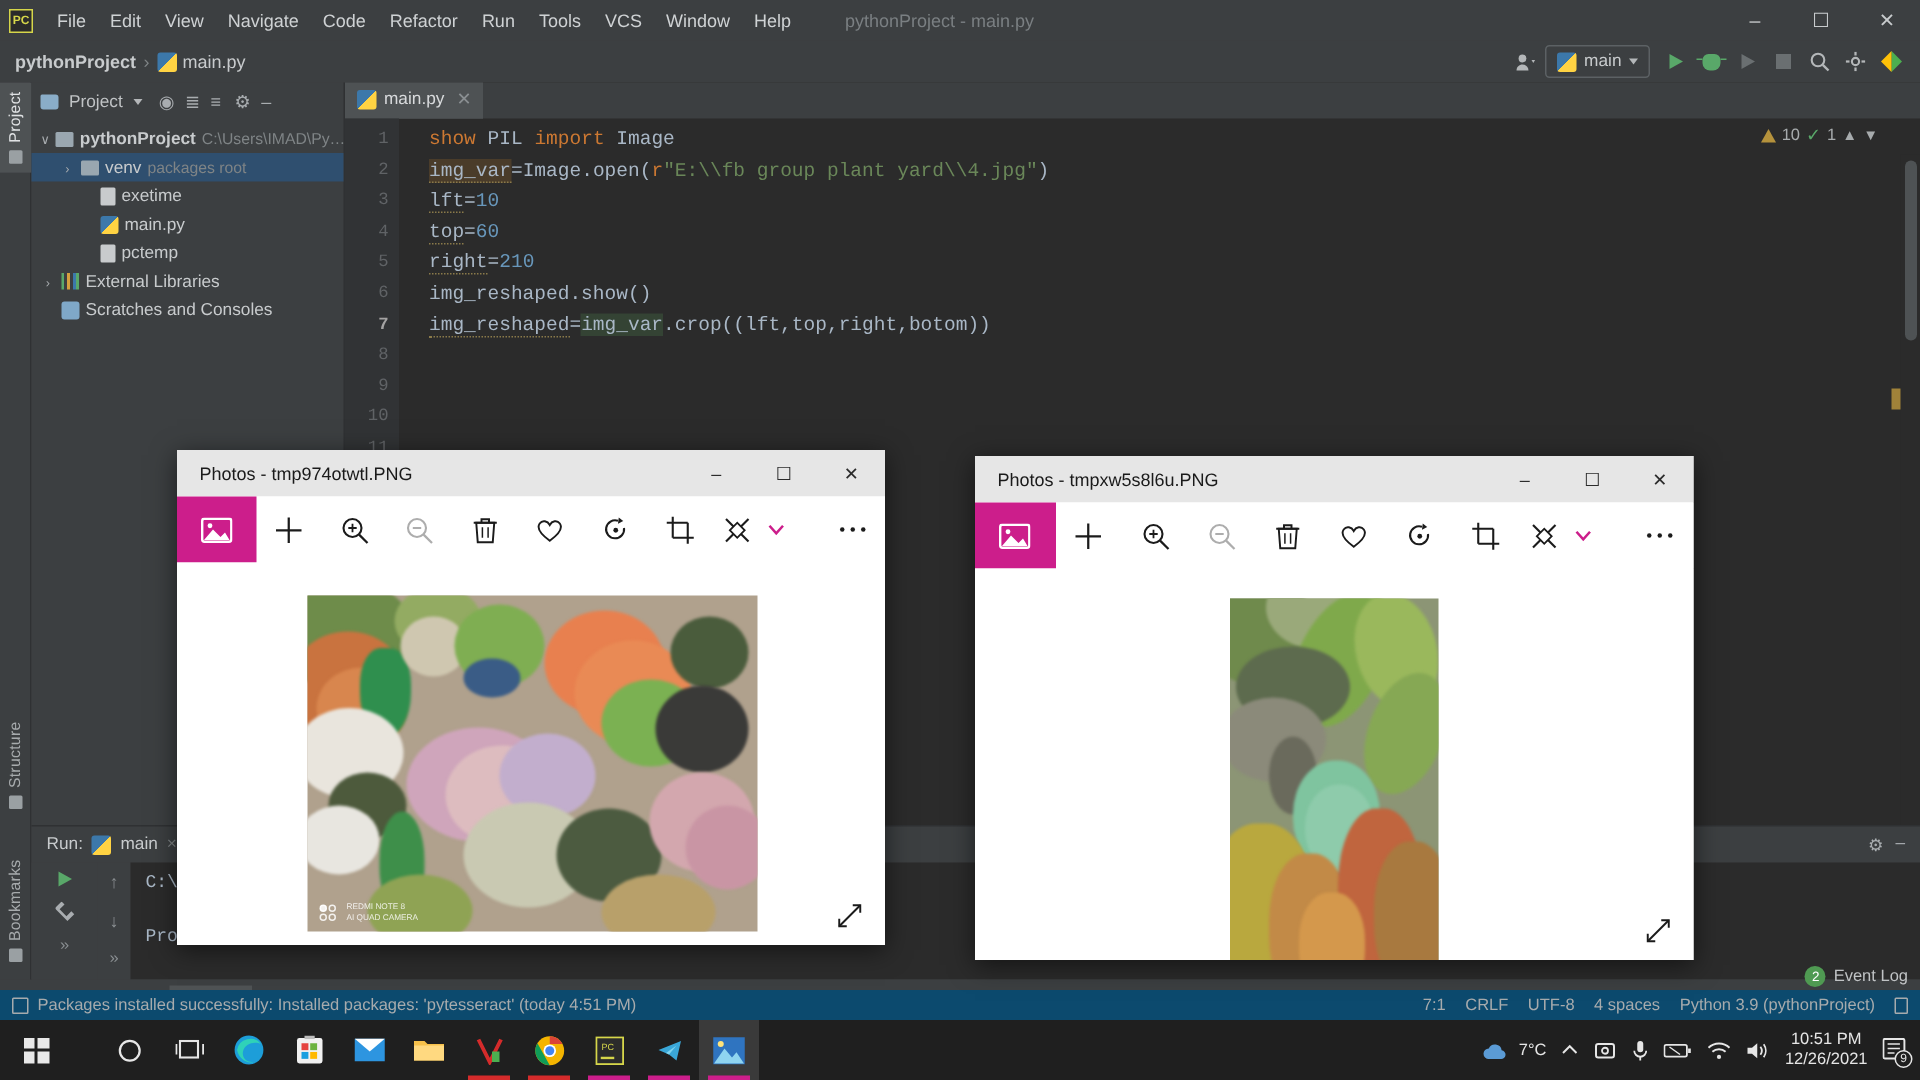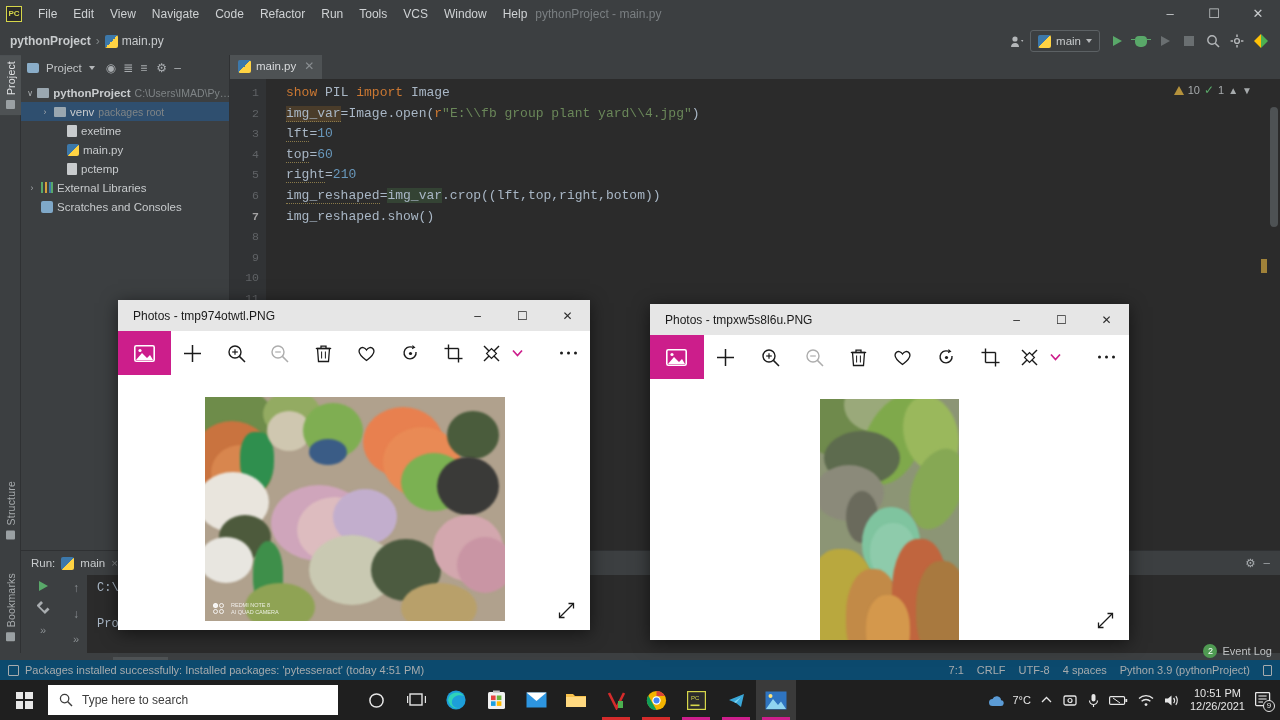--- a/index.html
+++ b/index.html
@@ -20,21 +20,21 @@
     background: #3c3f41; display: flex; align-items: center;
     font-size: 12px; color: #cfd2d4;
   }
   .pc-logo {
     width: 16px; height: 16px; margin: 0 8px 0 6px;
     border: 1px solid #d6d64a; background: #2b2b2b; color: #d6d64a;
     font-size: 8px; font-weight: bold; line-height: 14px; text-align: center;
     font-family: "Liberation Sans", sans-serif;
   }
   .menu-item { padding: 4px 8px; cursor: default; }
-  .win-title { color: #7a7f82; font-size: 12px; }
+  .win-title { margin-left: 28px; color: #7a7f82; font-size: 12px; }
   .win-ctrls { position: absolute; right: 0; top: 0; display: flex; height: 27px; }
   .wc { width: 44px; height: 27px; display: flex; align-items: center; justify-content: center;
         color: #c8cbcd; font-size: 13px; }
 
   
   .navrow {
     position: absolute; top: 27px; left: 0; right: 0; height: 28px;
     background: #3c3f41; display: flex; align-items: center; font-size: 12px;
   }
   .crumb { color: #c8cbcd; padding-left: 10px; font-weight: bold; }
@@ -367,22 +367,22 @@
             <div class="gline">9</div>
             <div class="gline">10</div>
             <div class="gline">11</div>
           </div>
         <div class="code">
           <div class="cl"><span class="k">show</span> <span class="v">PIL</span> <span class="k">import</span> <span class="v">Image</span></div>
           <div class="cl"><span class="v hl-orange sq">img_var</span><span class="v">=</span><span class="v">Image</span><span class="v">.</span><span class="v">open</span><span class="v">(</span><span class="k">r</span><span class="s">"E:\\fb group plant yard\\4.jpg"</span><span class="v">)</span></div>
           <div class="cl"><span class="v sq">lft</span><span class="v">=</span><span class="n">10</span></div>
           <div class="cl"><span class="v sq">top</span><span class="v">=</span><span class="n">60</span></div>
           <div class="cl"><span class="v sq">right</span><span class="v">=</span><span class="n">210</span></div>
+          <div class="cl"><span class="v">img_reshaped.show()</span></div>
           <div class="cl"><span class="v sq">img_reshaped</span><span class="v">=</span><span class="v hl-var">img_var</span><span class="v">.crop((</span><span class="v">lft</span><span class="v">,</span><span class="v">top</span><span class="v">,</span><span class="v">right</span><span class="v">,</span><span class="v">botom</span><span class="v">))</span></div>
-          <div class="cl"><span class="v">img_reshaped.show()</span></div>
           <div class="cl"></div>
           <div class="cl"></div>
         </div>
         <div class="inspect-widget">
           <span class="warn-tri"></span>
           <span style="color:#a7abad">10</span>
           <span class="chk">✓</span>
           <span style="color:#a7abad">1</span>
           <span style="color:#a7abad;font-size:10px">▲</span>
           <span style="color:#a7abad;font-size:10px">▼</span>
@@ -733,27 +733,20 @@
 
   <div class="taskbar">
     <div class="start">
       <span class="winlogo">
           <i></i>
           <i></i>
           <i></i>
           <i></i>
         </span>
     </div>
-    <div class="searchbox">
-      <svg width="14" height="14" viewBox="0 0 14 14">
-          <circle cx="5.6" cy="5.6" r="4.2" stroke="#3d3d3d" stroke-width="1.3" fill="none"></circle>
-          <line x1="8.8" y1="8.8" x2="13" y2="13" stroke="#3d3d3d" stroke-width="1.4"></line>
-        </svg>
-      <span>Type here to search</span>
-    </div>
     <div style="width:18px"></div>
     <div class="tb-app">
       <svg width="17" height="17" viewBox="0 0 17 17">
           <circle cx="8.5" cy="8.5" r="6.6" stroke="#e6e6e6" stroke-width="1.5" fill="none"></circle>
         </svg>
     </div>
     <div class="tb-app">
       <svg width="19" height="15" viewBox="0 0 19 15">
           <rect x="3" y="1" width="12" height="11" stroke="#e6e6e6" stroke-width="1.4" fill="none"></rect>
           <line x1="0.5" y1="3" x2="0.5" y2="10" stroke="#e6e6e6" stroke-width="1.4"></line>

